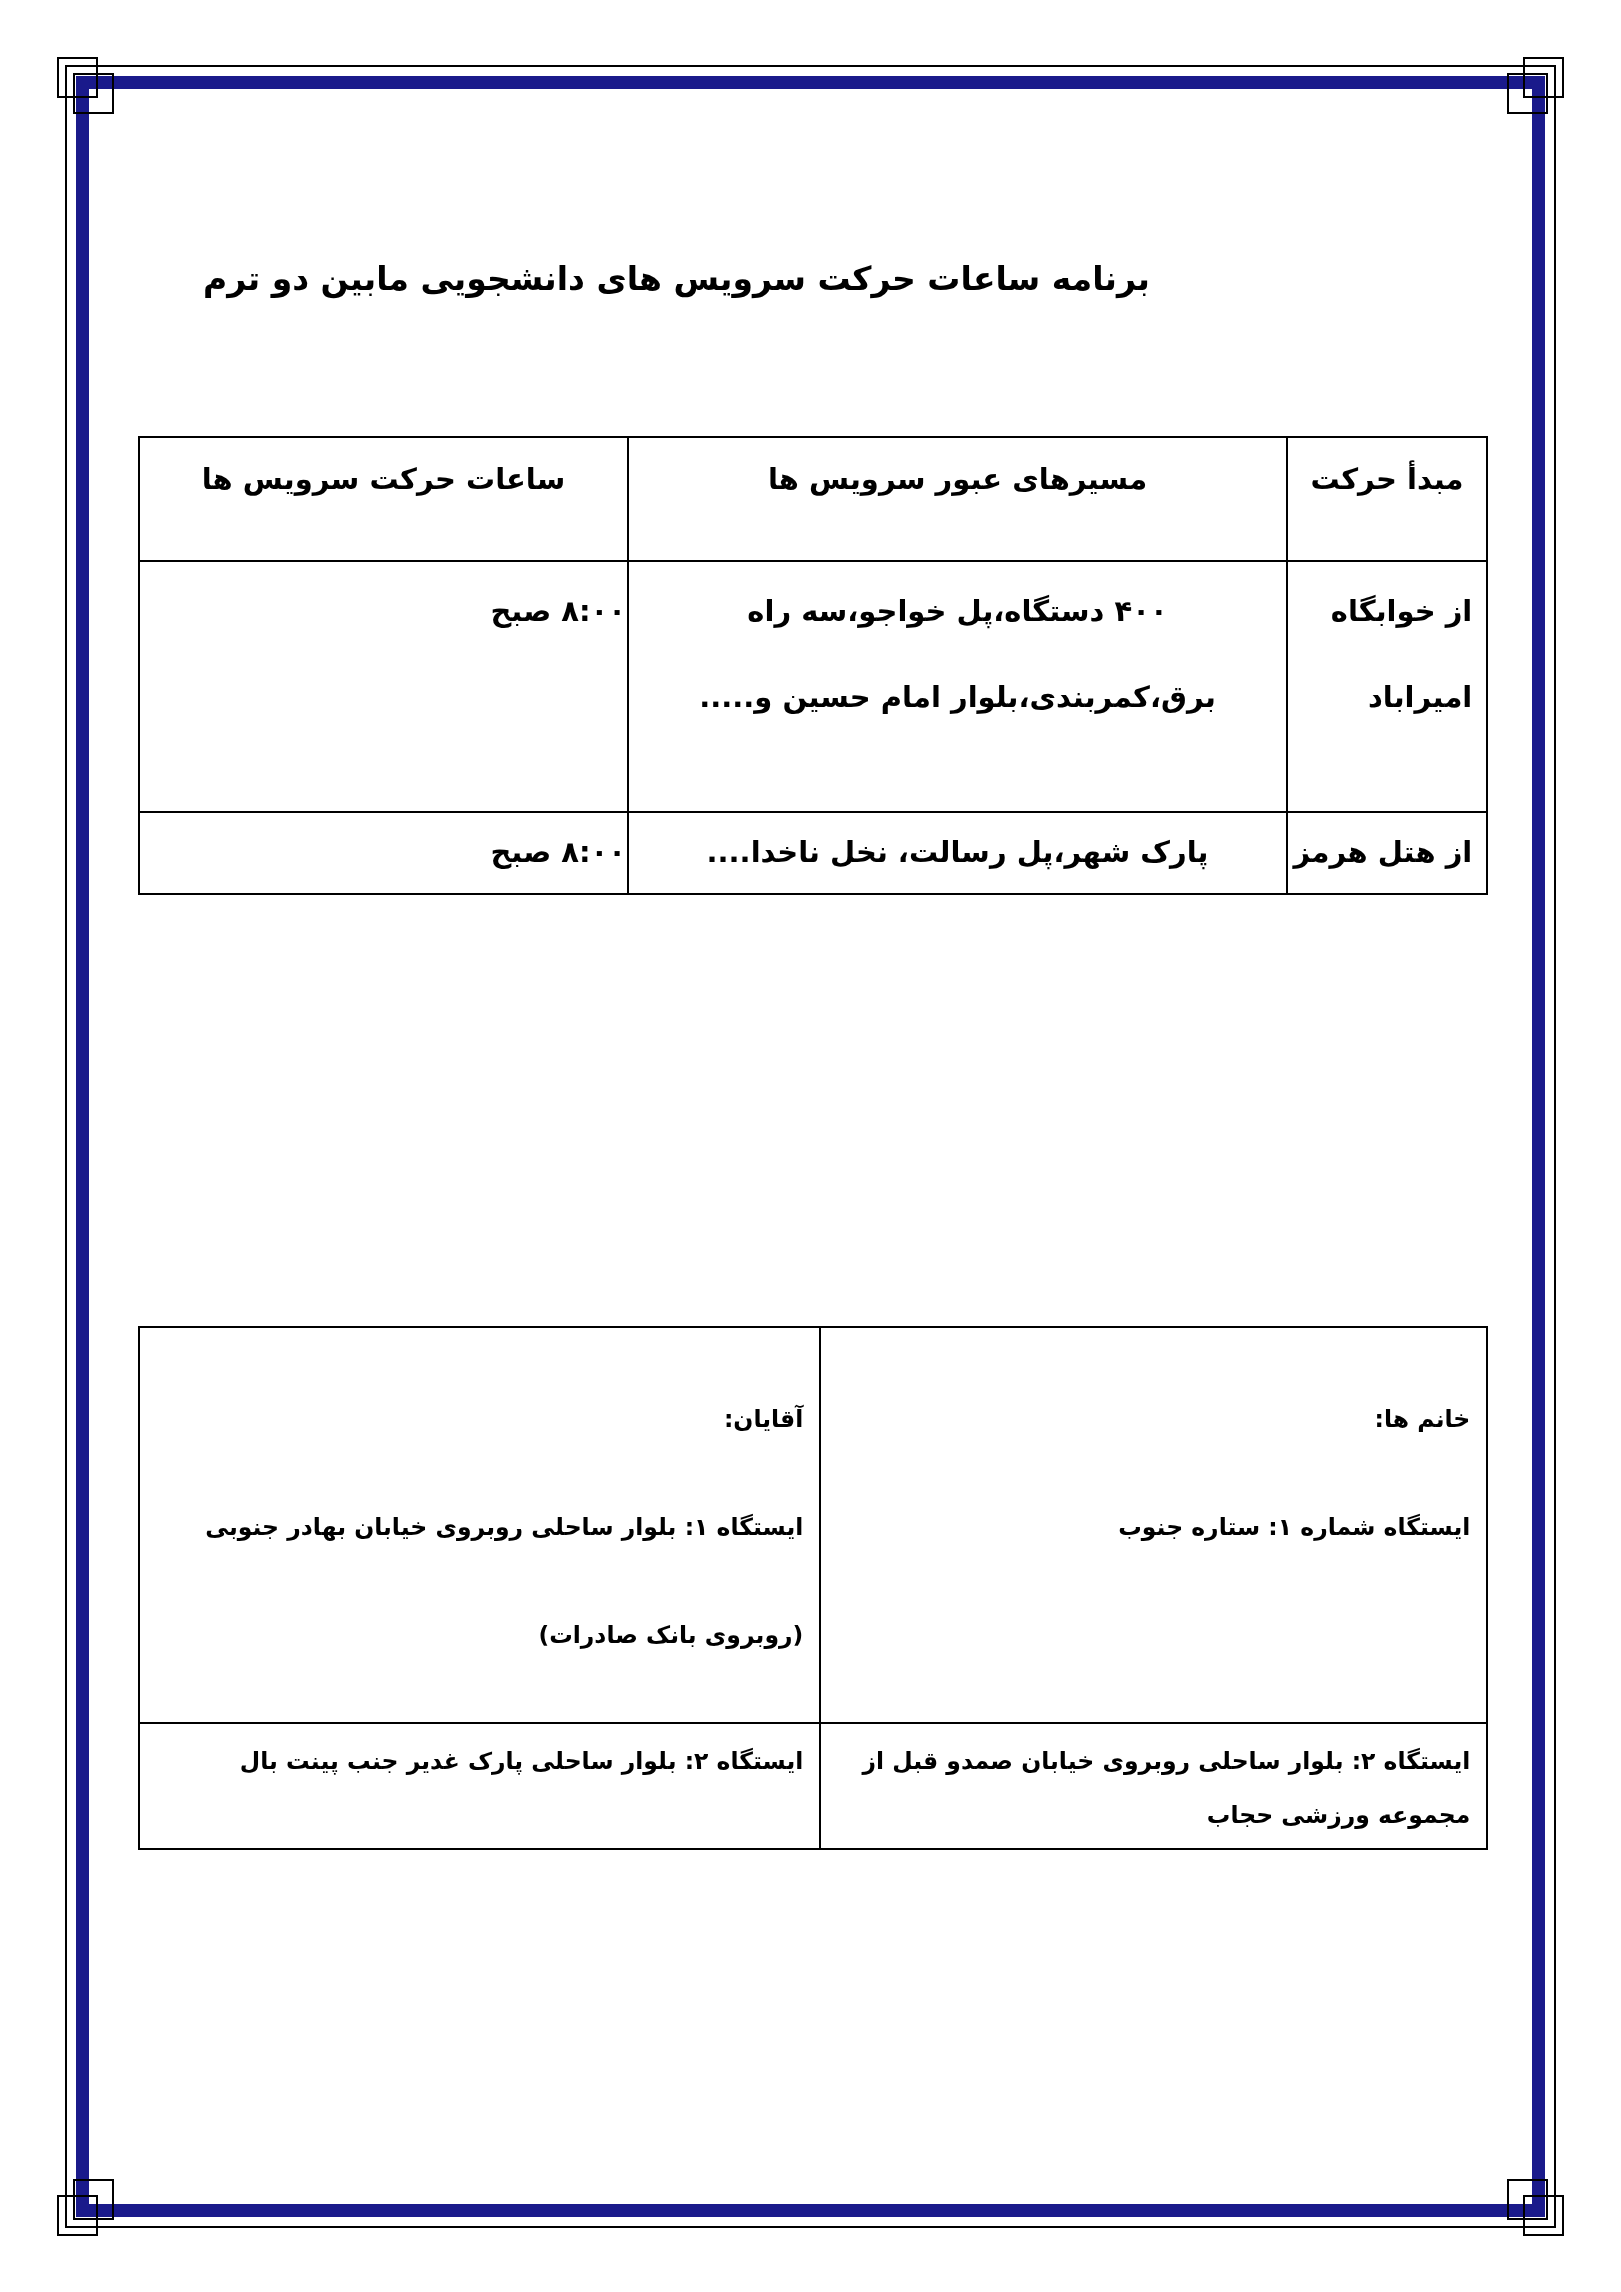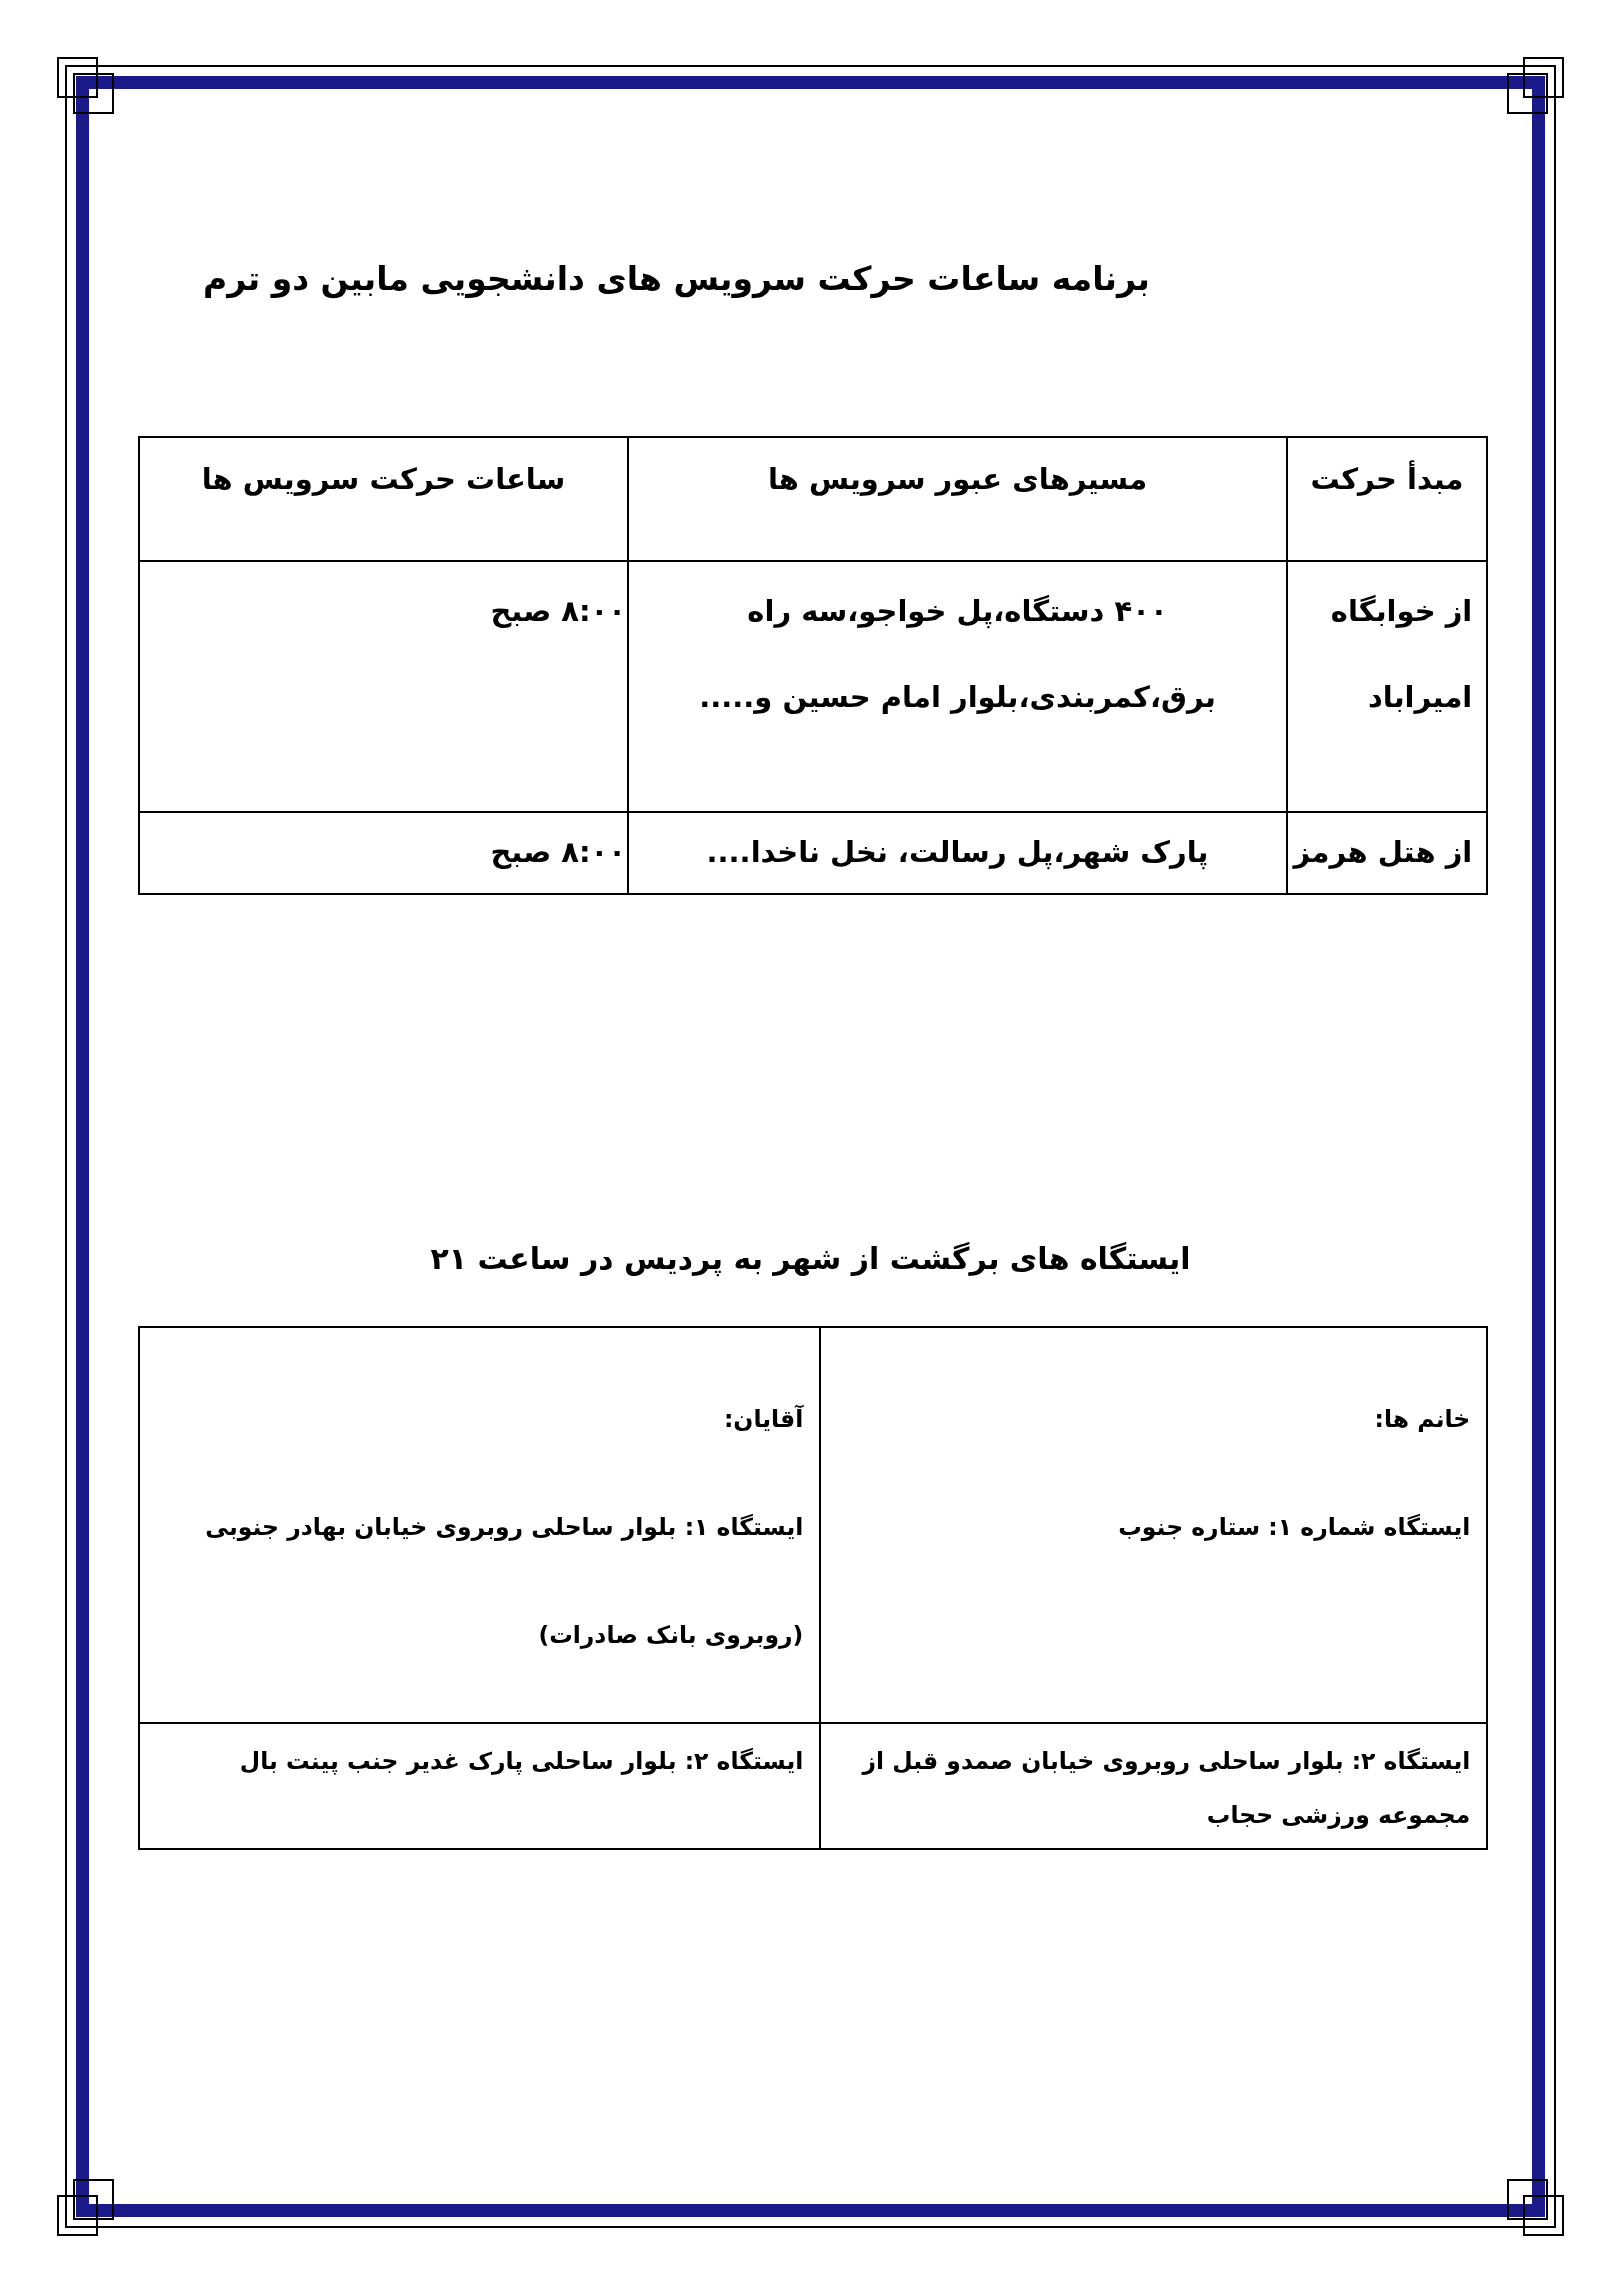--- a/index.html
+++ b/index.html
@@ -92,21 +92,20 @@
       </tr>
       <tr class="r2">
         <td class="origin-cell">از هتل هرمز</td>
         <td class="routes-cell">پارک شهر،پل رسالت، نخل ناخدا....</td>
         <td class="time-cell">۸:۰۰ صبح</td>
       </tr>
     </tbody>
       </table>
 
 
-    <div class="section-title">ایستگاه های برگشت از شهر به پردیس در ساعت ۲۱</div>
 
     <table class="stations">
       <colgroup>
         <col style="width:667px">
         <col style="width:681px">
       </colgroup>
       <tbody>
           <tr class="s1">
         <td>
           <div>خانم ها:</div>

